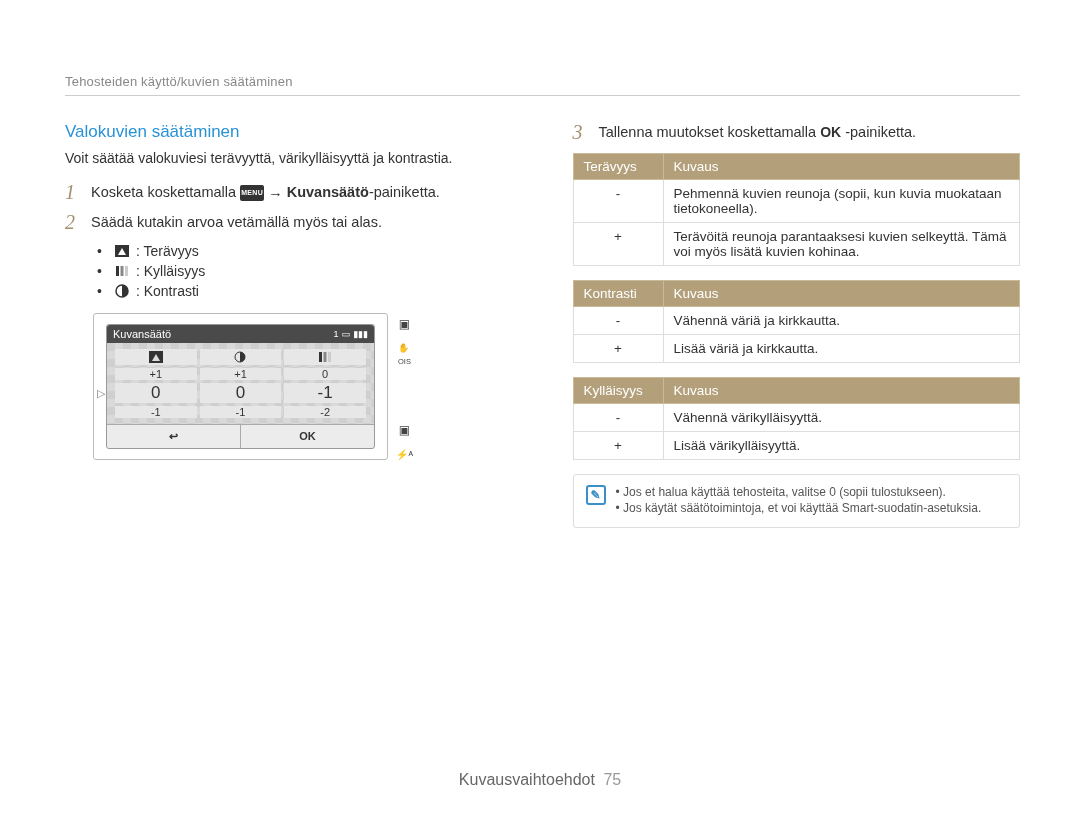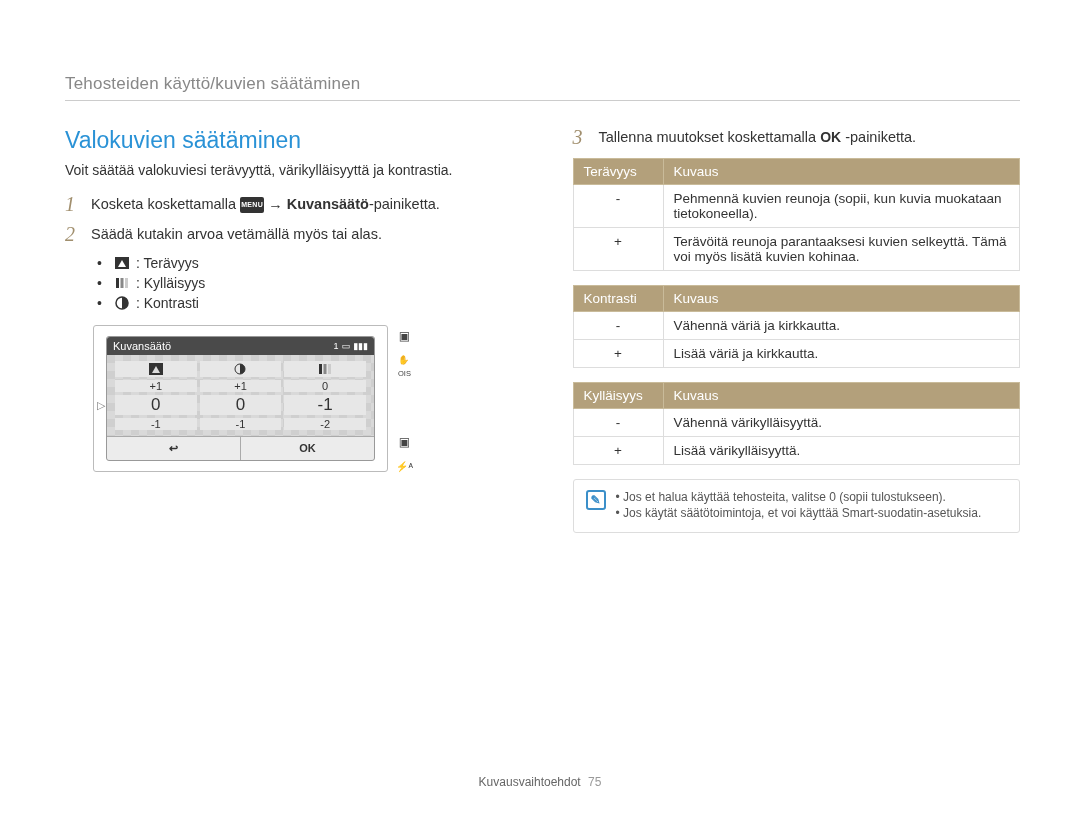--- a/index.html
+++ b/index.html
@@ -6,32 +6,32 @@
   body {
     font-family: Arial, Helvetica, sans-serif;
     color: #333;
     background: #fff;
     width: 1080px;
     height: 815px;
     position: relative;
     padding: 74px 60px 0 65px;
   }
   .header-line {
-    font-size: 17px;
+    font-size: 13px;
     color: #888;
     font-weight: 300;
     letter-spacing: 0.2px;
     padding-bottom: 6px;
     border-bottom: 1px solid #ccc;
     margin-bottom: 26px;
   }
   .columns { display: flex; gap: 60px; }
   .col { flex: 1; }
   h2.section-title {
-    font-size: 23px;
+    font-size: 17px;
     color: #2a92d6;
     font-weight: 400;
     margin-bottom: 8px;
   }
   .intro { font-size: 14px; margin-bottom: 16px; }
   .step { display: flex; gap: 10px; margin-bottom: 10px; font-size: 14.5px; }
   .step .num {
     font-style: italic;
     font-size: 20px;
     color: #a18f6e;
@@ -171,21 +171,21 @@
   }
   .note-box ul{list-style:none;}
   .note-box li{margin-bottom:2px;}
   .note-box li::before{content:"• "; }
 
   .footer{
     position:absolute;
     bottom:26px;
     left:0; right:0;
     text-align:center;
-    font-size:12px;
+    font-size:16px;
     color:#666;
   }
   .footer .pg{color:#999; margin-left:4px;}
 </style>
 </head>
 <body>
 
 <div class="header-line">Tehosteiden käyttö/kuvien säätäminen</div>
 
 <div class="columns">

